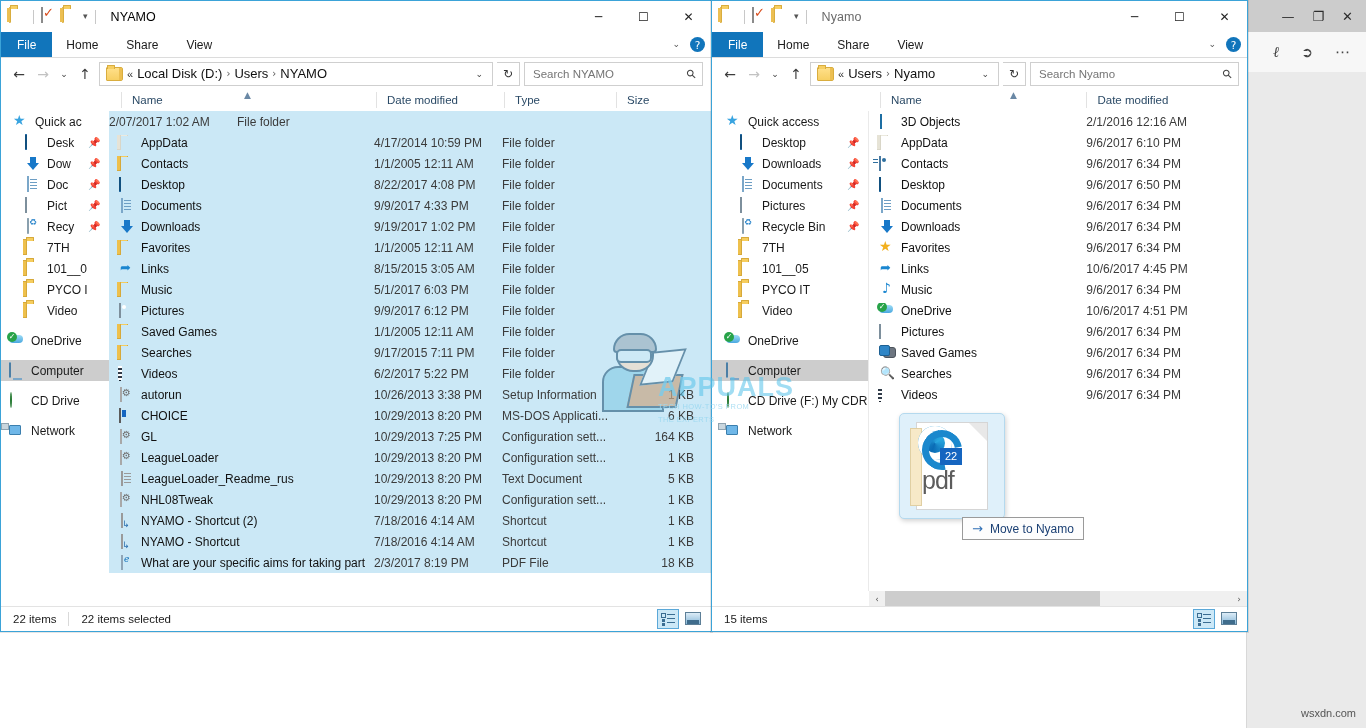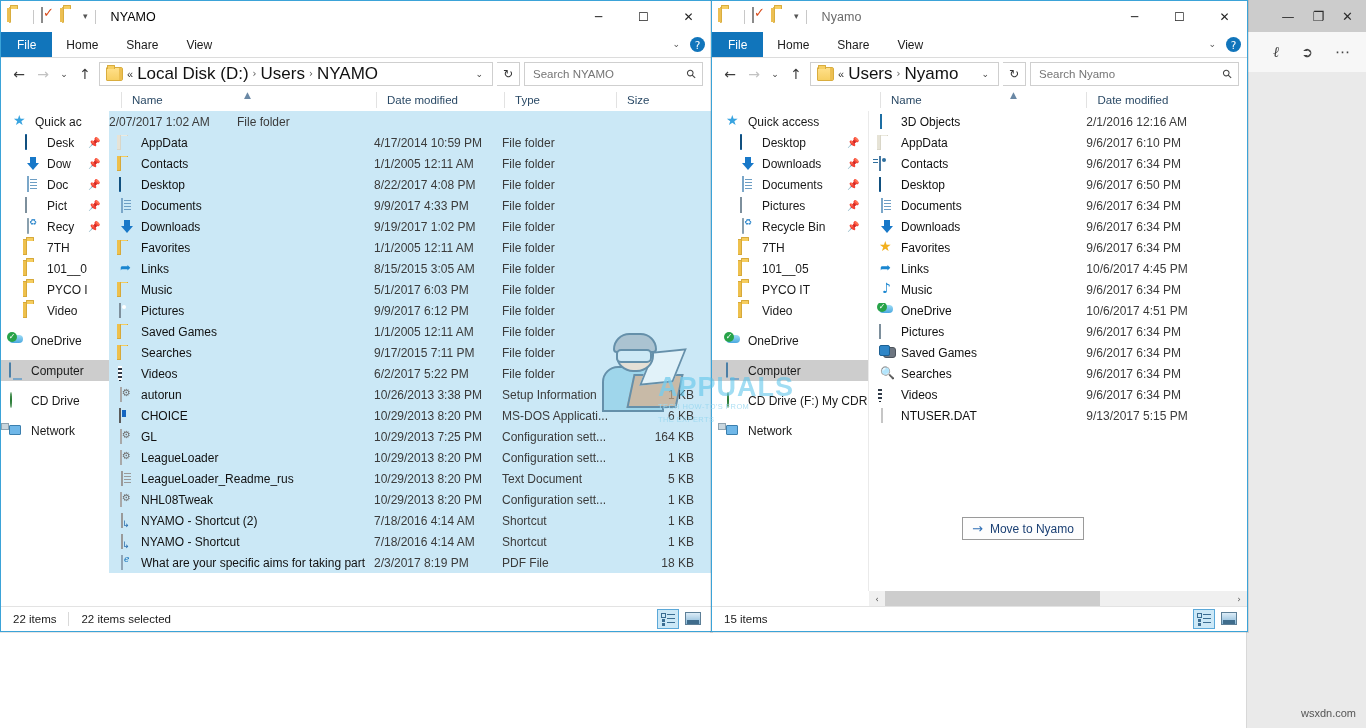--- a/index.html
+++ b/index.html
@@ -45,21 +45,21 @@
   .ribbon-right{position:absolute;right:6px;top:0;height:25px;display:flex;align-items:center;gap:10px;}
   .help-ico{width:15px;height:15px;border-radius:50%;background:#1175bb;color:#fff;font-size:10.5px;display:flex;align-items:center;justify-content:center;font-family:"DejaVu Sans",sans-serif;}
 
   
   .addrbar{height:31px;display:flex;align-items:center;gap:4px;padding:0 8px;background:#fff;}
   .navbtn{width:20px;height:22px;display:flex;align-items:center;justify-content:center;font-size:14px;color:#3c3c3c;font-family:"DejaVu Sans",sans-serif;}
   .navbtn.disabled{color:#c2c2c2;}
   .navbtn.small{width:14px;font-size:9px;}
   .crumbbox{flex:1;height:22px;border:1px solid #cfcfcf;background:#fff;display:flex;align-items:center;padding:0 4px;gap:4px;min-width:0;}
   .crumbbox .folder-ico{margin-left:2px;flex:none;}
-  .crumb{font-size:17px;color:#111;white-space:nowrap;}
+  .crumb{font-size:13px;color:#111;white-space:nowrap;}
   .crumb.sep{color:#555;font-size:10px;font-family:"DejaVu Sans",sans-serif;}
   .crumb.dots{color:#333;font-size:11px;}
   .crumbbox .spacer{flex:1;}
   .crumb-caret{font-size:9px;color:#444;padding:0 5px;font-family:"DejaVu Sans",sans-serif;}
   .refresh{width:22px;height:22px;border:1px solid #cfcfcf;border-left:none;display:flex;align-items:center;justify-content:center;font-size:12px;color:#333;font-family:"DejaVu Sans",sans-serif;background:#fff;}
   .searchbox{width:165px;height:22px;border:1px solid #cfcfcf;display:flex;align-items:center;padding:0 6px;background:#fff;}
   .searchbox input{border:none;outline:none;flex:1;font-size:11.5px;color:#6d6d6d;font-family:"Liberation Sans",sans-serif;background:transparent;min-width:0;}
   .mag{font-size:12px;color:#444;font-family:"DejaVu Sans",sans-serif;transform:rotate(-45deg);}
 
   
@@ -771,27 +771,20 @@
             </span>
             <span class="cdate" style="width: 200px;">9/6/2017 6:34 PM</span>
           </div>
           <div class="row">
             <span class="cname" style="width: 258px; padding-left: 10px;">
               <span class="ic"><span class="i-video"></span></span>
               <span>Videos</span>
             </span>
             <span class="cdate" style="width: 200px;">9/6/2017 6:34 PM</span>
           </div>
-          <div class="row">
-            <span class="cname" style="width: 258px; padding-left: 10px;">
-              <span class="ic"><span class="i-blank"></span></span>
-              <span>NTUSER.DAT</span>
-            </span>
-            <span class="cdate" style="width: 200px;">9/13/2017 5:15 PM</span>
-          </div>
         </div>
     </div>
 
     <div class="hscroll" style="left:157px;right:0;bottom:24px;">
       <span class="arr">‹</span>
       <span class="track">
           <span class="thumb" style="width:215px;"></span>
         </span>
       <span class="arr">›</span>
     </div>
@@ -802,20 +795,26 @@
         <span class="viewbtn active">
             <span class="vb-details"></span>
           </span>
         <span class="viewbtn">
             <span class="vb-large"></span>
           </span>
       </div>
     </div>
   </div>
 
+  <div id="drag-image">
+    <span class="pdfdoc"></span>
+    <span class="edge"></span>
+    <span class="badge">22</span>
+    <span class="pdftxt">pdf</span>
+  </div>
   <div id="drop-tooltip">
     <span class="arrowg">→</span>
     <span>Move to Nyamo</span>
   </div>
 
   <div id="wm-appuals">
     <div id="wm-guy">
       <span class="body"></span>
         <span class="laptop"></span>
         <span class="screen"></span>

